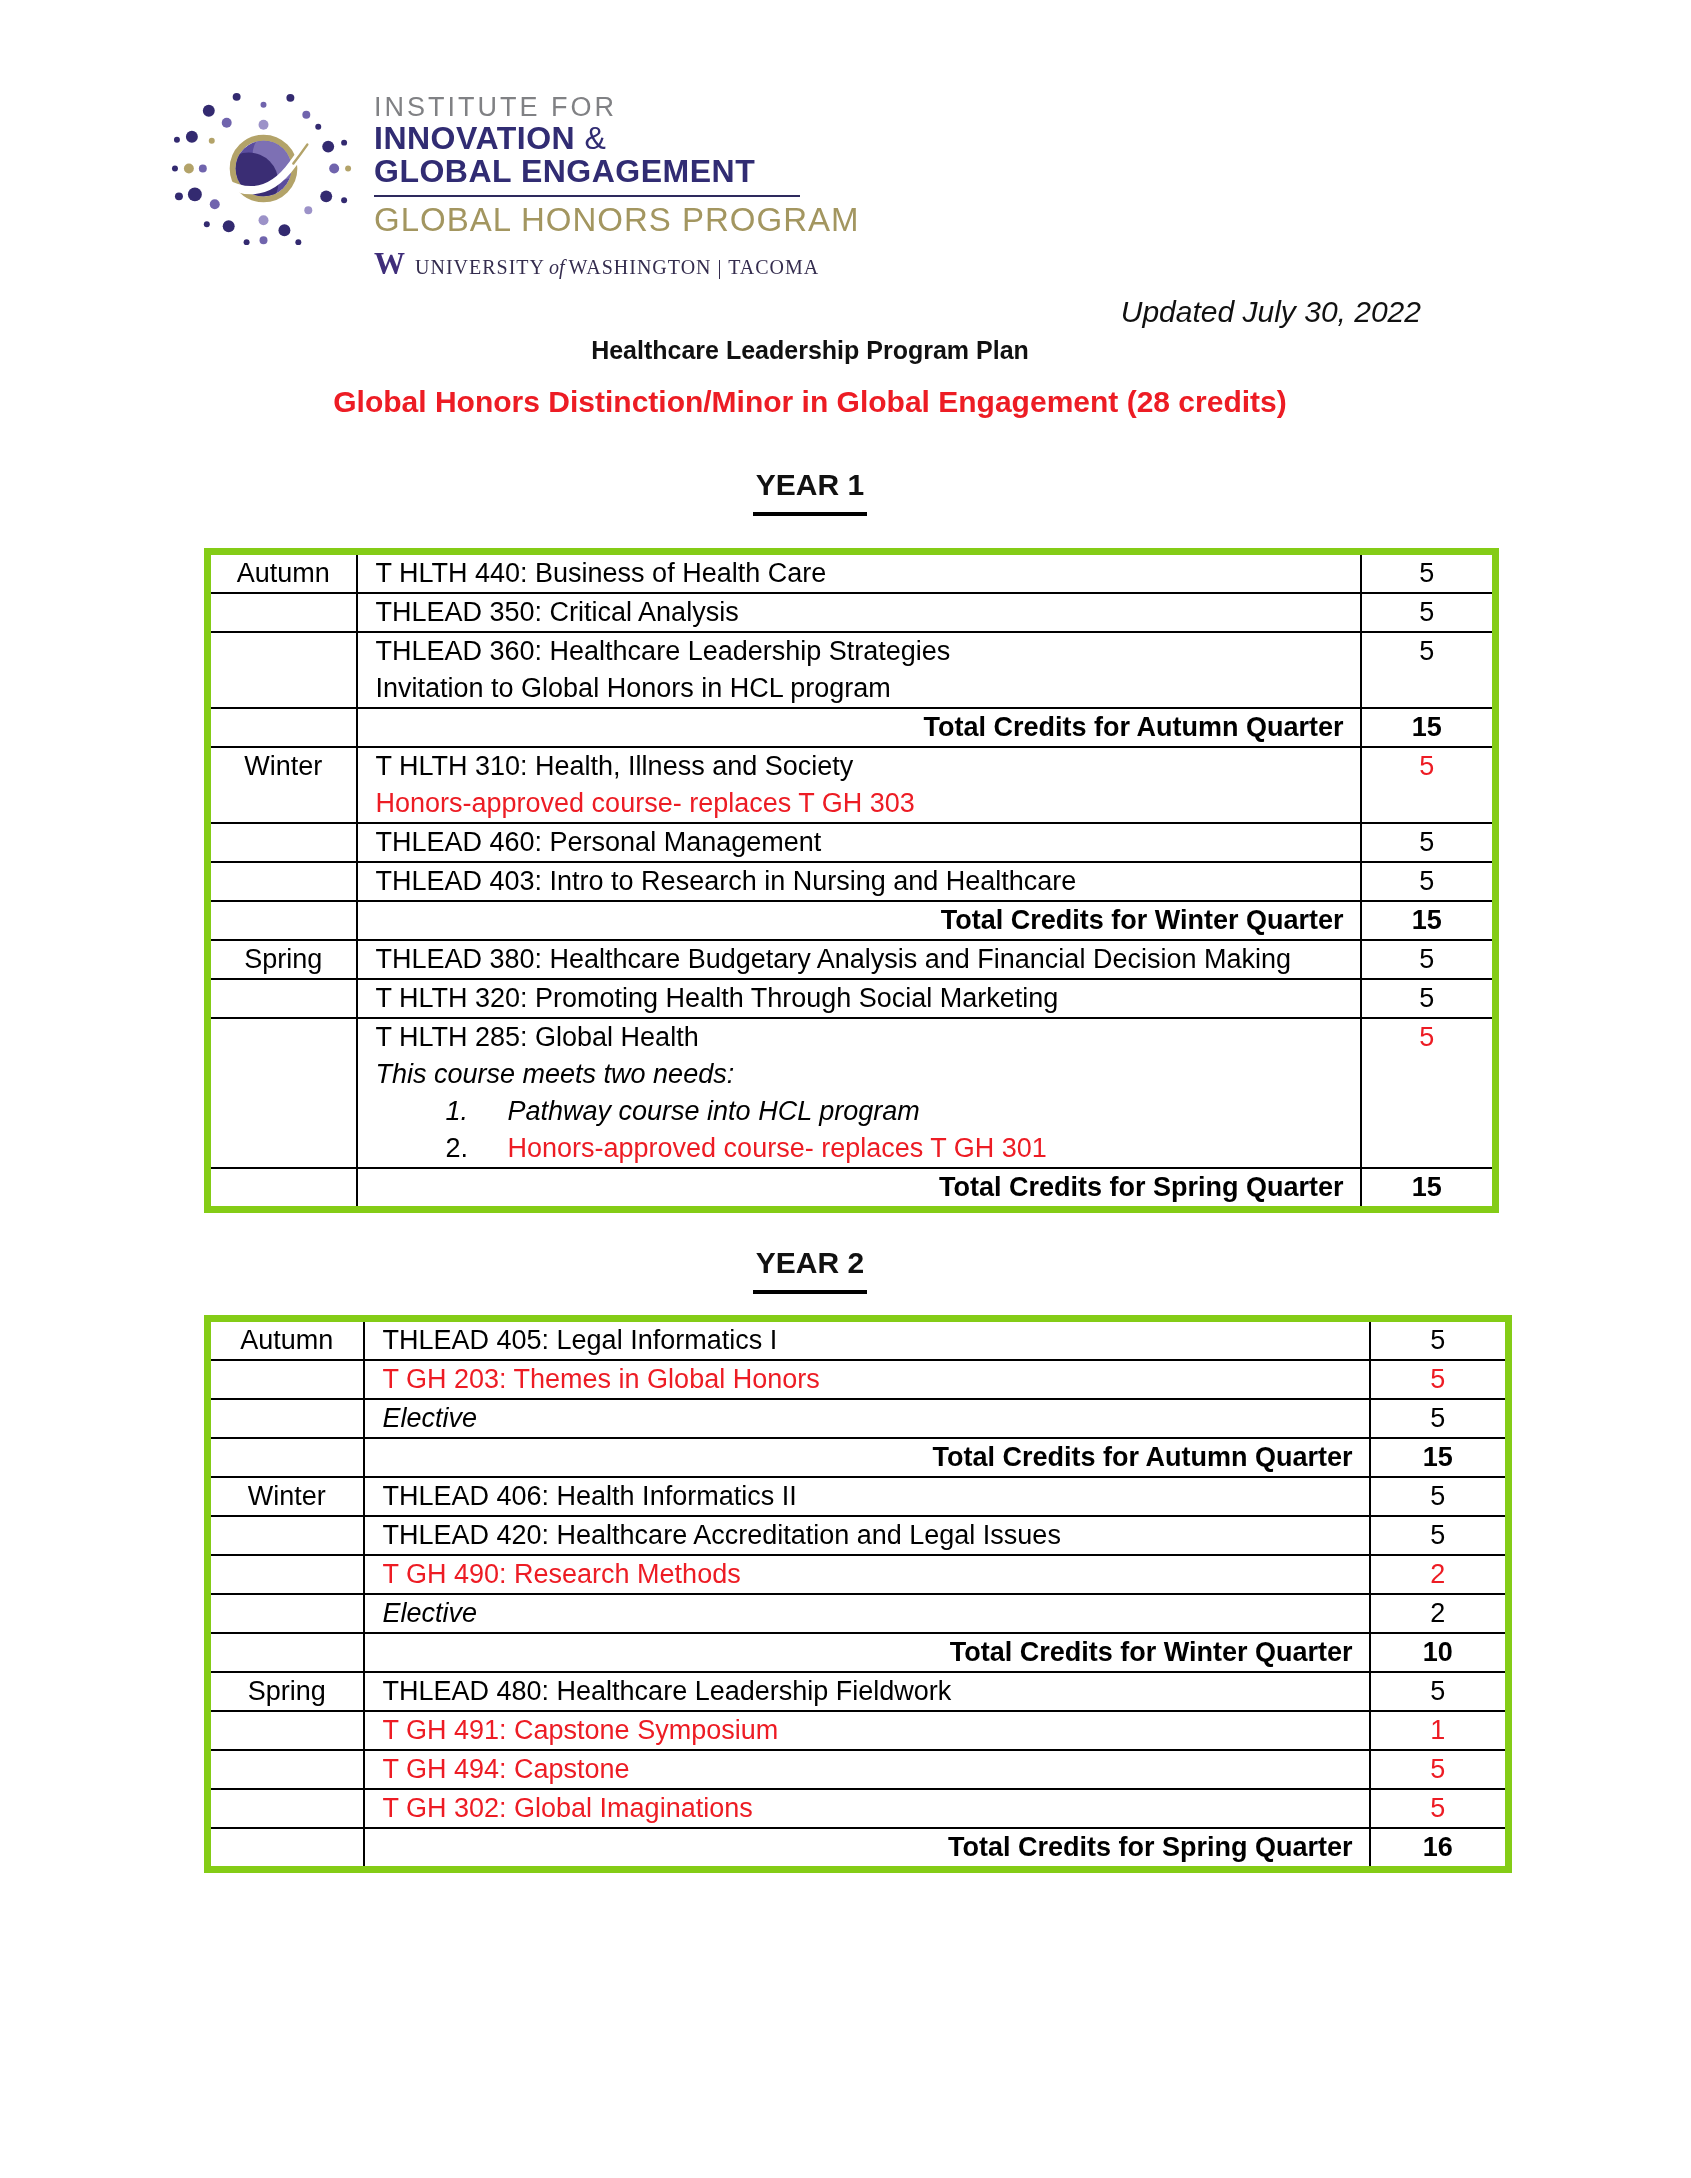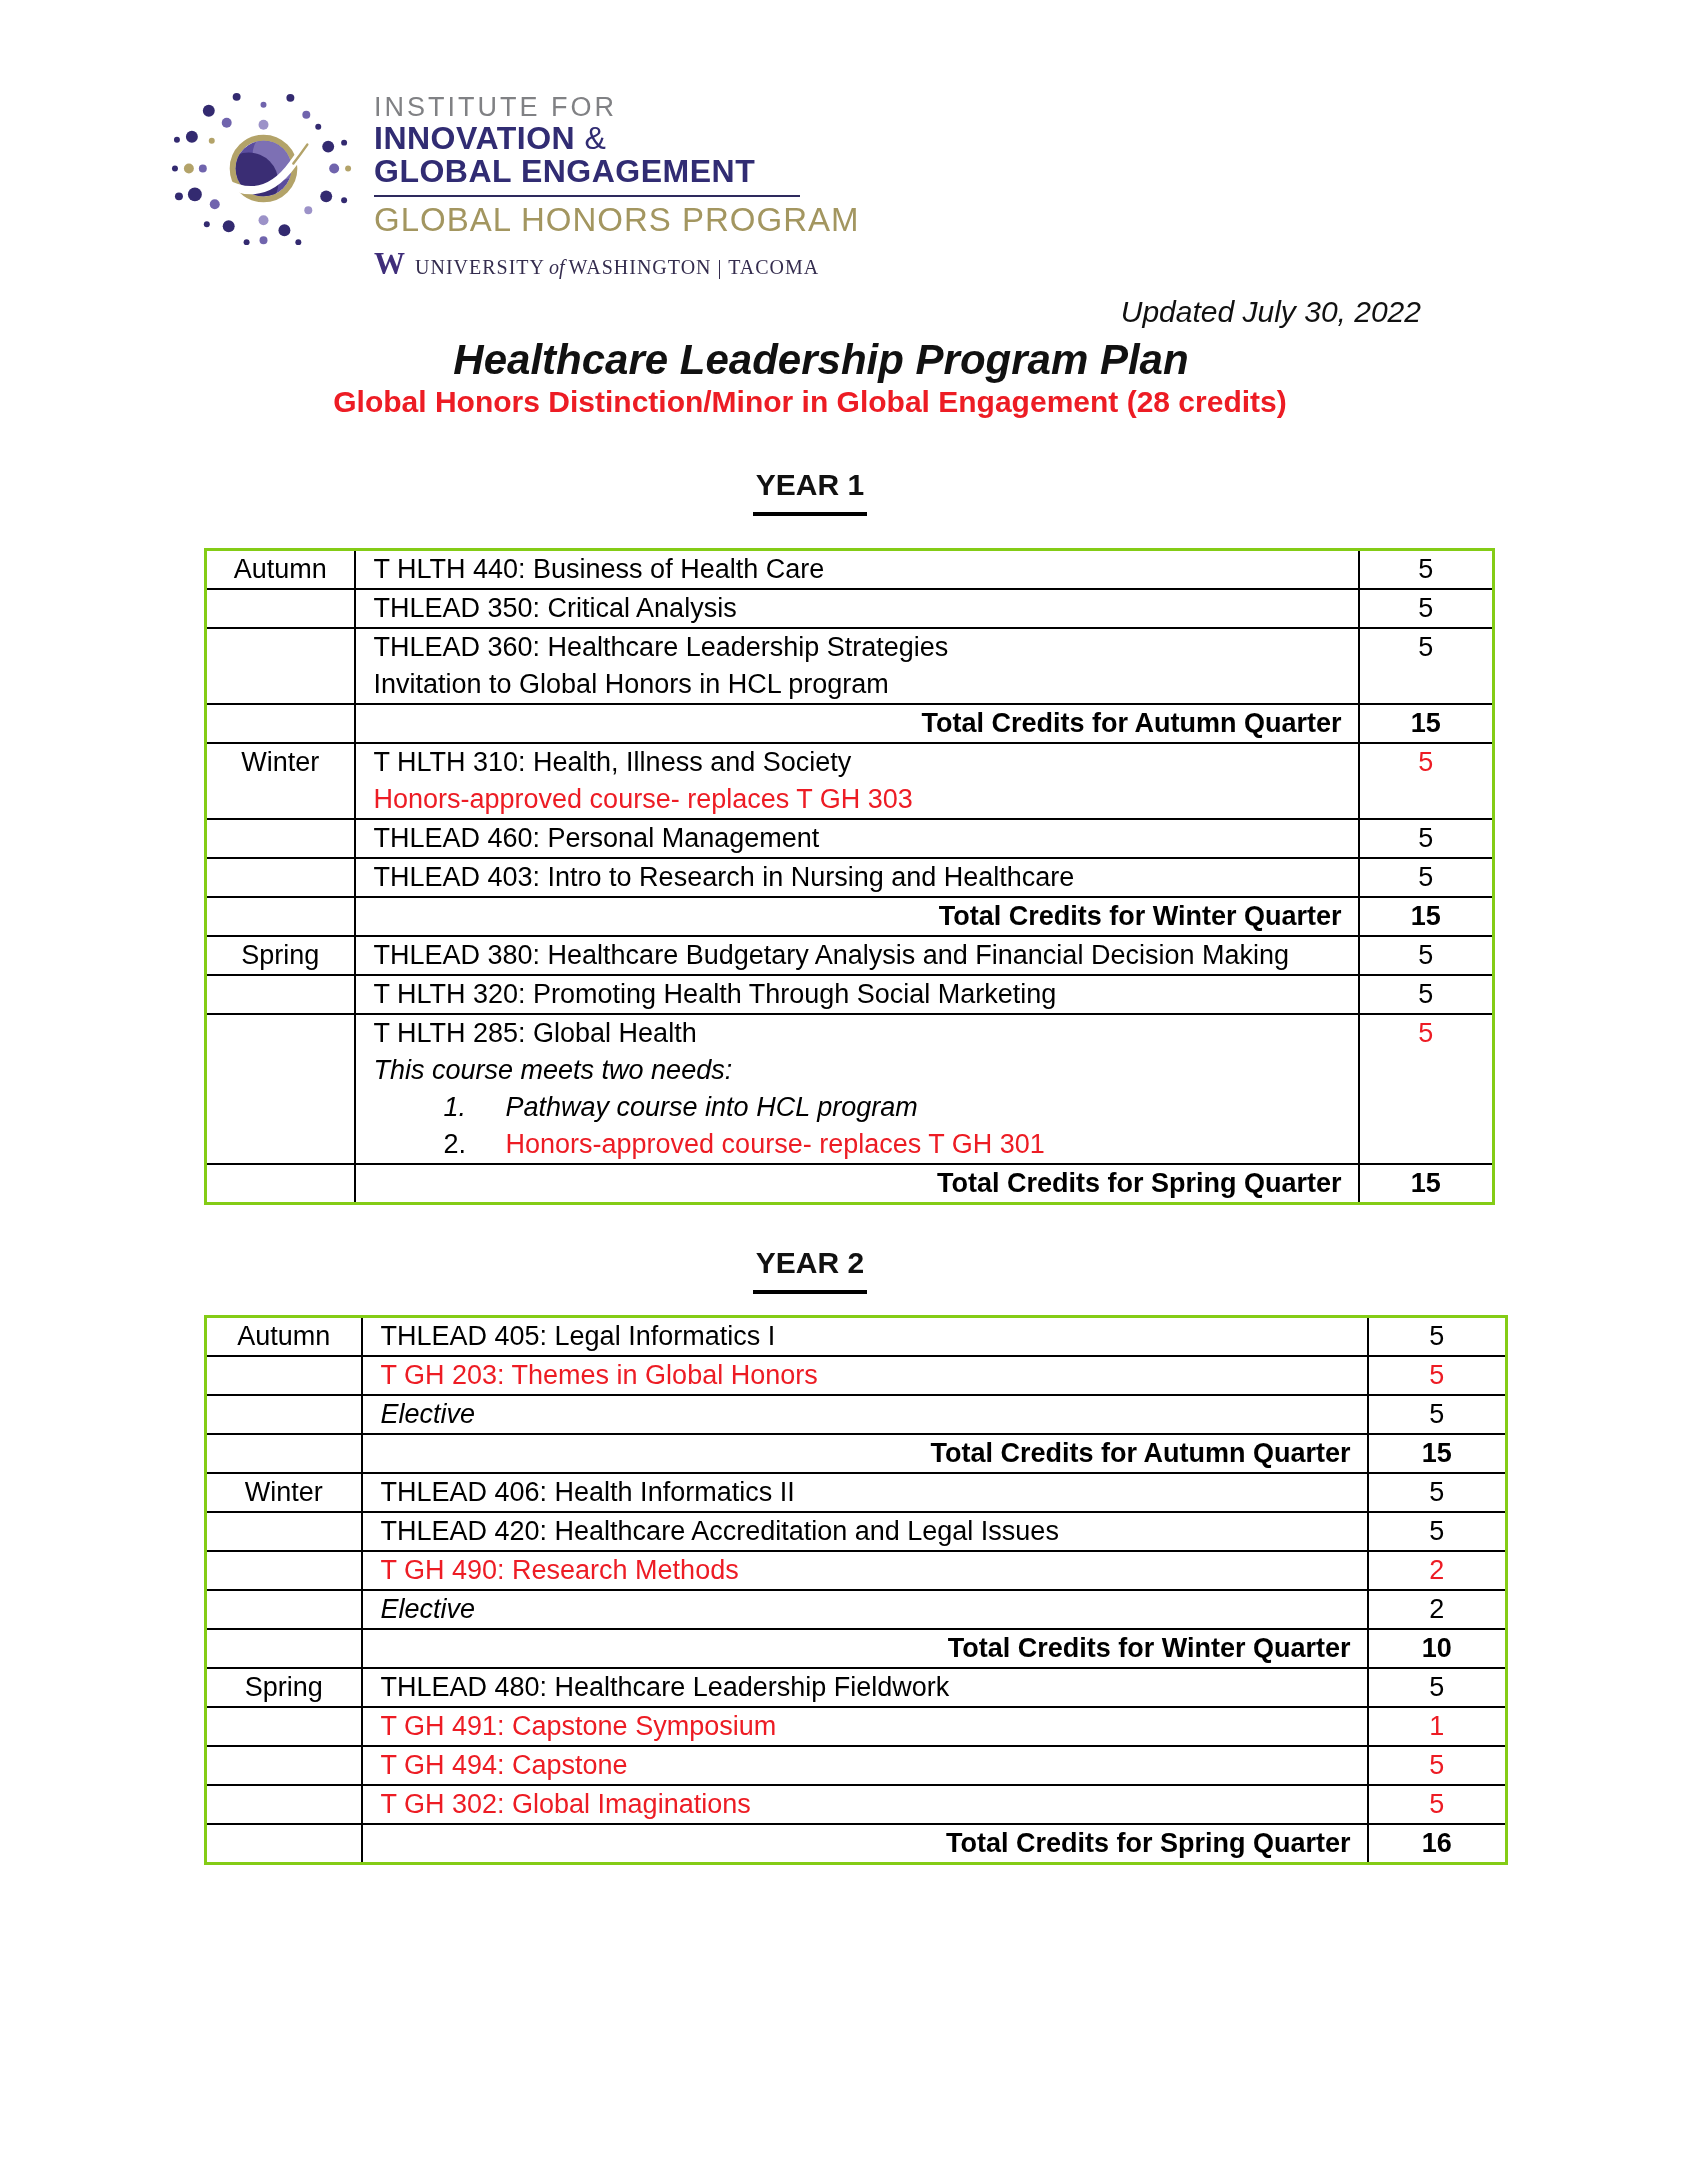--- a/index.html
+++ b/index.html
@@ -29,32 +29,32 @@
   .lt-bold{font-size:32px;font-weight:bold;color:var(--color-purple);line-height:33px;letter-spacing:0.5px;}
   .lt-bold .amp{font-weight:normal;}
   .lt-rule{width:426px;border-top:2px solid #2e2a5e;margin:7px 0 5px 0;height:0;}
   .lt-ghp{font-size:33px;color:var(--color-gold);line-height:35px;letter-spacing:1px;}
   .lt-univ{margin-top:7px;font-family:"Liberation Serif",serif;color:var(--color-univ);font-size:20px;letter-spacing:1px;display:flex;align-items:baseline;}
   .lt-univ .w{font-size:31px;font-weight:bold;color:var(--color-wpurple);margin-right:10px;letter-spacing:0;}
   .lt-univ .of{font-style:italic;text-transform:lowercase;letter-spacing:0;margin:12px 4px;}
 
   
   .updated{position:absolute;top:295px;right:199px;font-size:30px;font-style:italic;color:#111;}
-  .doc-title{position:absolute;top:336px;left:11px;width:100%;text-align:center;font-size:42px;font-weight:bold;color:#111;font-style:italic;}
+  .doc-title{position:absolute;top:336px;left:0;width:100%;text-align:center;font-size:25px;font-weight:bold;color:#111;}
   .doc-subtitle{position:absolute;top:385px;left:0;width:100%;text-align:center;font-size:30px;font-weight:bold;color:var(--color-red);}
   .year-heading{position:absolute;left:0;width:100%;text-align:center;font-size:30px;font-weight:bold;color:#111;}
   .year-heading span{display:inline-block;border-bottom:4px solid #000;padding:0 3px 10px 3px;}
   .yh-1{top:468px;}
   .yh-2{top:1246px;}
 
   
   table.plan{border-collapse:collapse;table-layout:fixed;position:absolute;left:204px;background:#fff;}
   #table-year1{top:548px;width:1289px;}
   #table-year2{top:1315px;width:1301px;}
-  table.plan{border:3px solid #84cc16;padding-left:9px;}
+  table.plan{border:7px solid #84cc16;padding-left:9px;}
   table.plan td{border:2px solid #000;vertical-align:top;padding:0;font-size:27px;}
   .cell-quarter{text-align:center;line-height:37px;}
   .cell-course{padding:0 10px 0 18px !important;}
   .cell-course .line{line-height:37px;white-space:nowrap;}
   .line.italic{font-style:italic;}
   .line.red{color:var(--color-red);}
   .line.list{padding-left:70px;}
   .line .marker{display:inline-block;width:62px;color:#000;}
   .line.red .marker{font-style:normal;}
   .total-label{line-height:37px;font-weight:bold;text-align:right;padding-right:6px;white-space:nowrap;}

